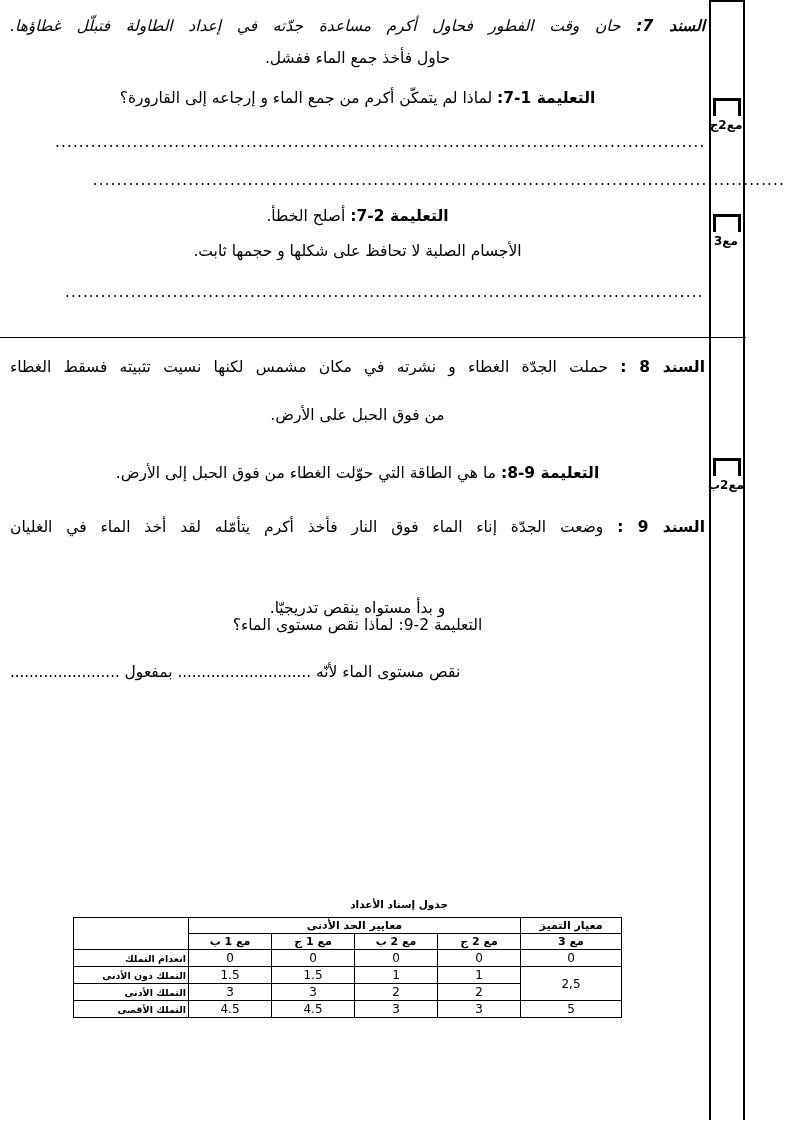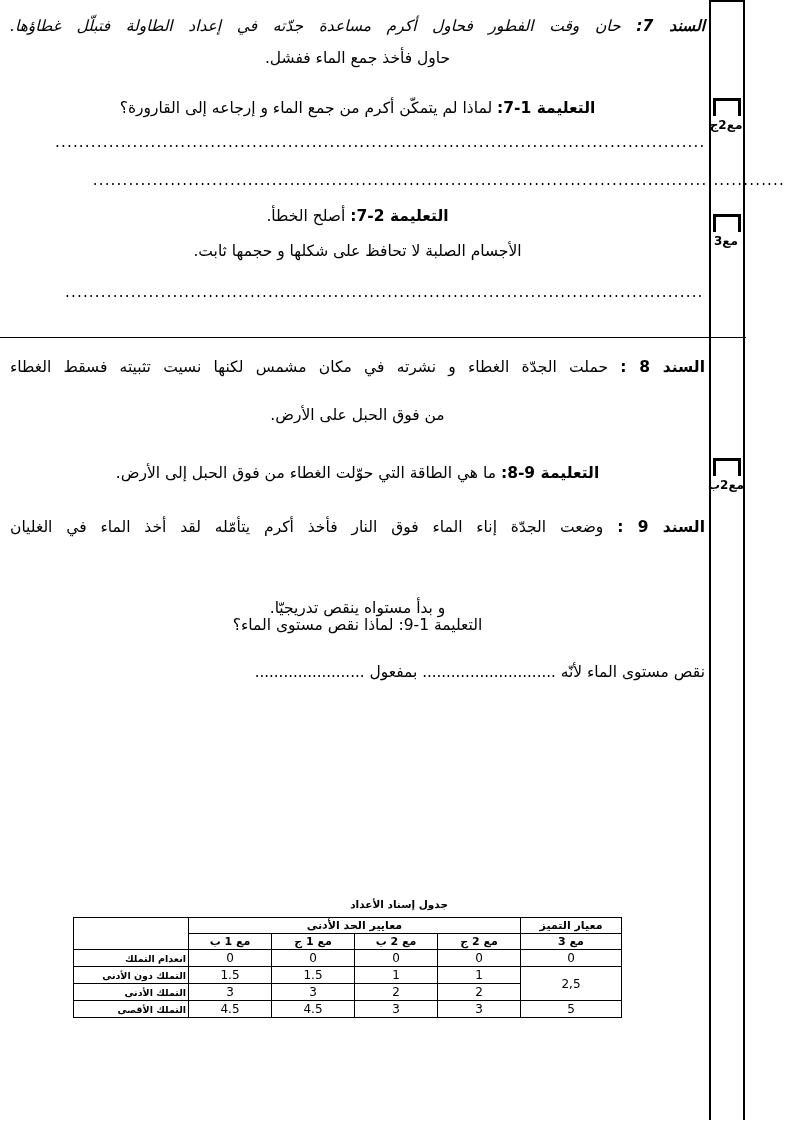--- a/index.html
+++ b/index.html
@@ -175,21 +175,21 @@
 
     <div class="para justify" style="top:14px;font-style:italic;">
       <span class="lbl">السند 7:</span>
       <span>حان وقت الفطور فحاول أكرم مساعدة جدّته في إعداد الطاولة فتبلّل غطاؤها.</span>
     </div>
 
     <div class="para center-ish" style="top:46px;">
       <span>حاول فأخذ جمع الماء ففشل.</span>
     </div>
 
-    <div class="para center-ish" style="top:96px;">
+    <div class="para center-ish" style="top:86px;">
       <span class="lbl">التعليمة 1-7:</span>
       <span>لماذا لم يتمكّن أكرم من جمع الماء و إرجاعه إلى القارورة؟</span>
     </div>
 
     <div class="dots" style="top:135px; right:0; width:650px;">....................................................................................................................</div>
     <div class="dots" style="top:173px; right:-80px; width:730px;">....................................................................................................................</div>
 
     <div class="para center-ish" style="top:204px;">
       <span class="lbl">التعليمة 2-7:</span>
       <span>أصلح الخطأ.</span>
@@ -218,25 +218,25 @@
     <div class="para justify" style="top:515px;">
       <span class="lbl">السند 9 :</span>
       <span>وضعت الجدّة إناء الماء فوق النار فأخذ أكرم يتأمّله لقد أخذ الماء في الغليان</span>
     </div>
 
     <div class="para center-ish" style="top:596px;">
       <span>و بدأ مستواه ينقص تدريجيّا.</span>
     </div>
 
     <div class="para center-ish" style="top:613px;">
-      <span>التعليمة 1-9:</span>
+      <span>التعليمة 2-9:</span>
       <span>لماذا نقص مستوى الماء؟</span>
     </div>
 
-    <div class="para" style="top:660px; text-align:right;">
+    <div class="para" style="top:660px; text-align:left;">
       <span>نقص مستوى الماء لأنّه</span>
       <span class="dots" style="position:static; letter-spacing:1px;">............................</span>
       <span>بمفعول</span>
       <span class="dots" style="position:static; letter-spacing:1px;">.......................</span>
     </div>
 
   </div>
 
   <div class="divider" style="top:337px; width:746px;"></div>
 

